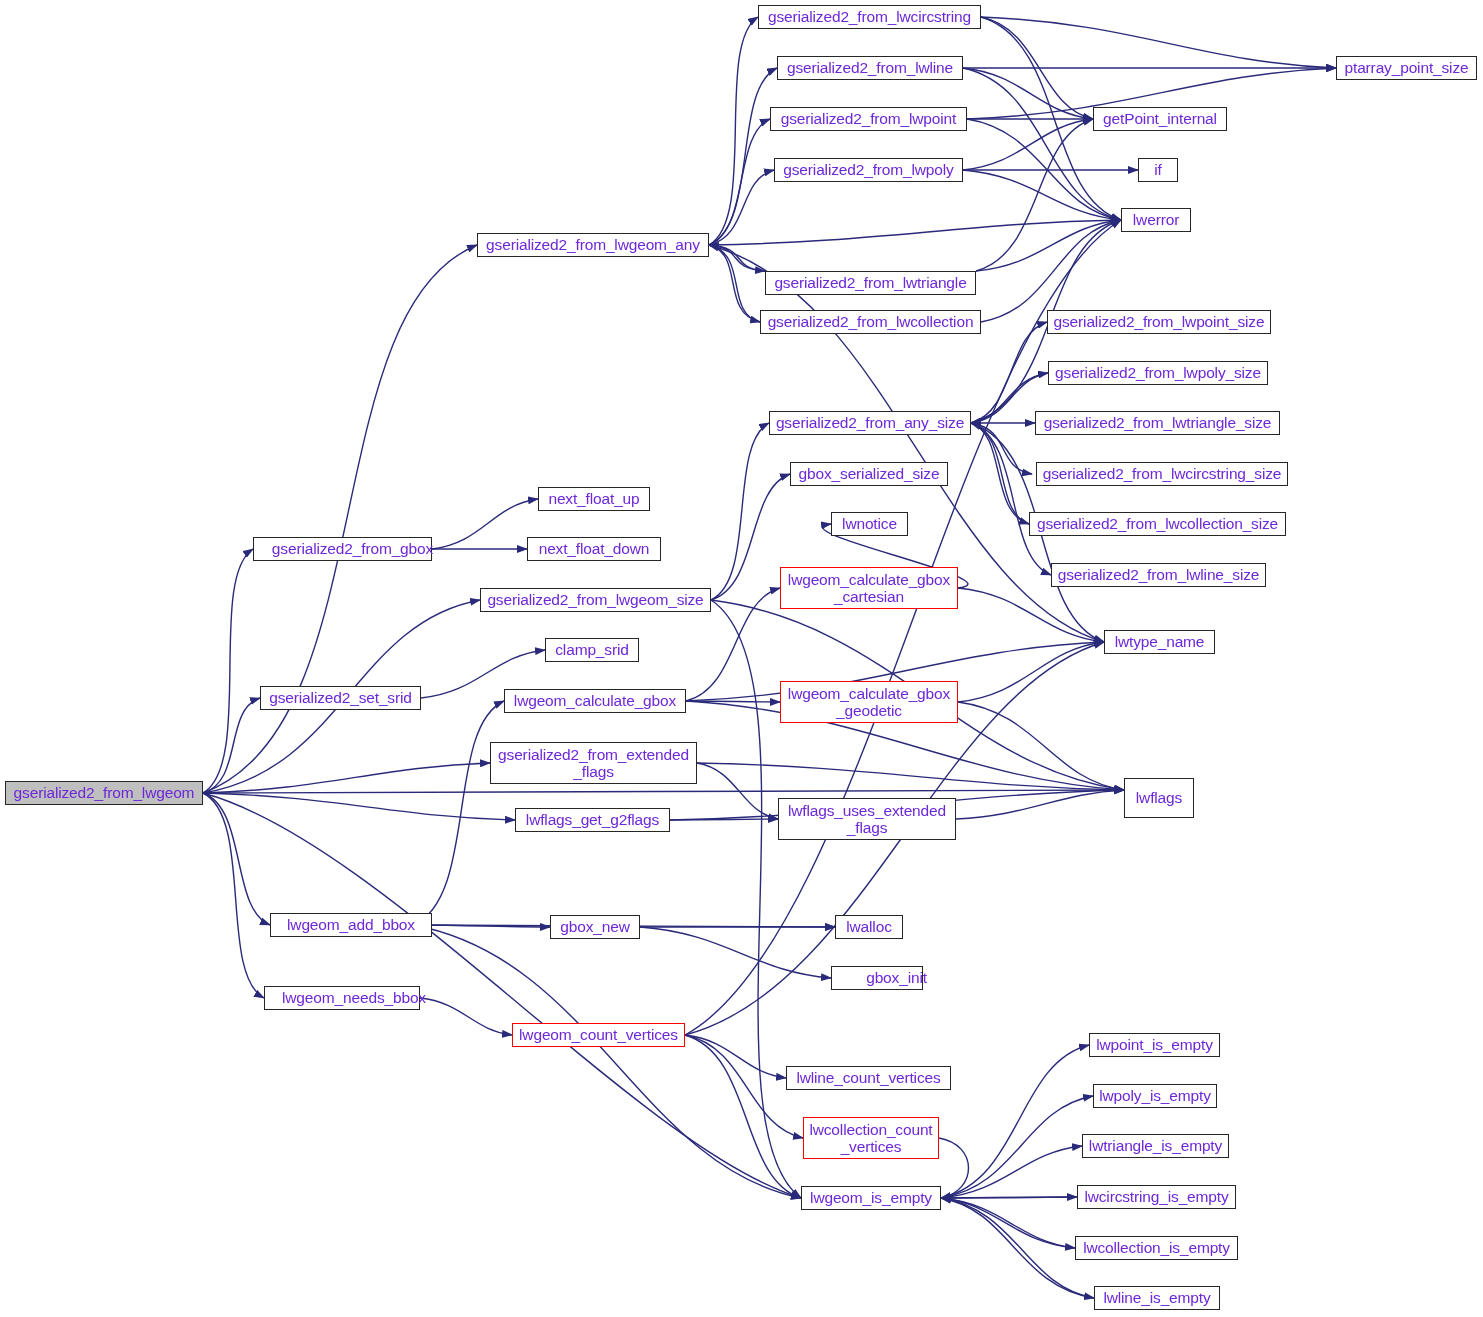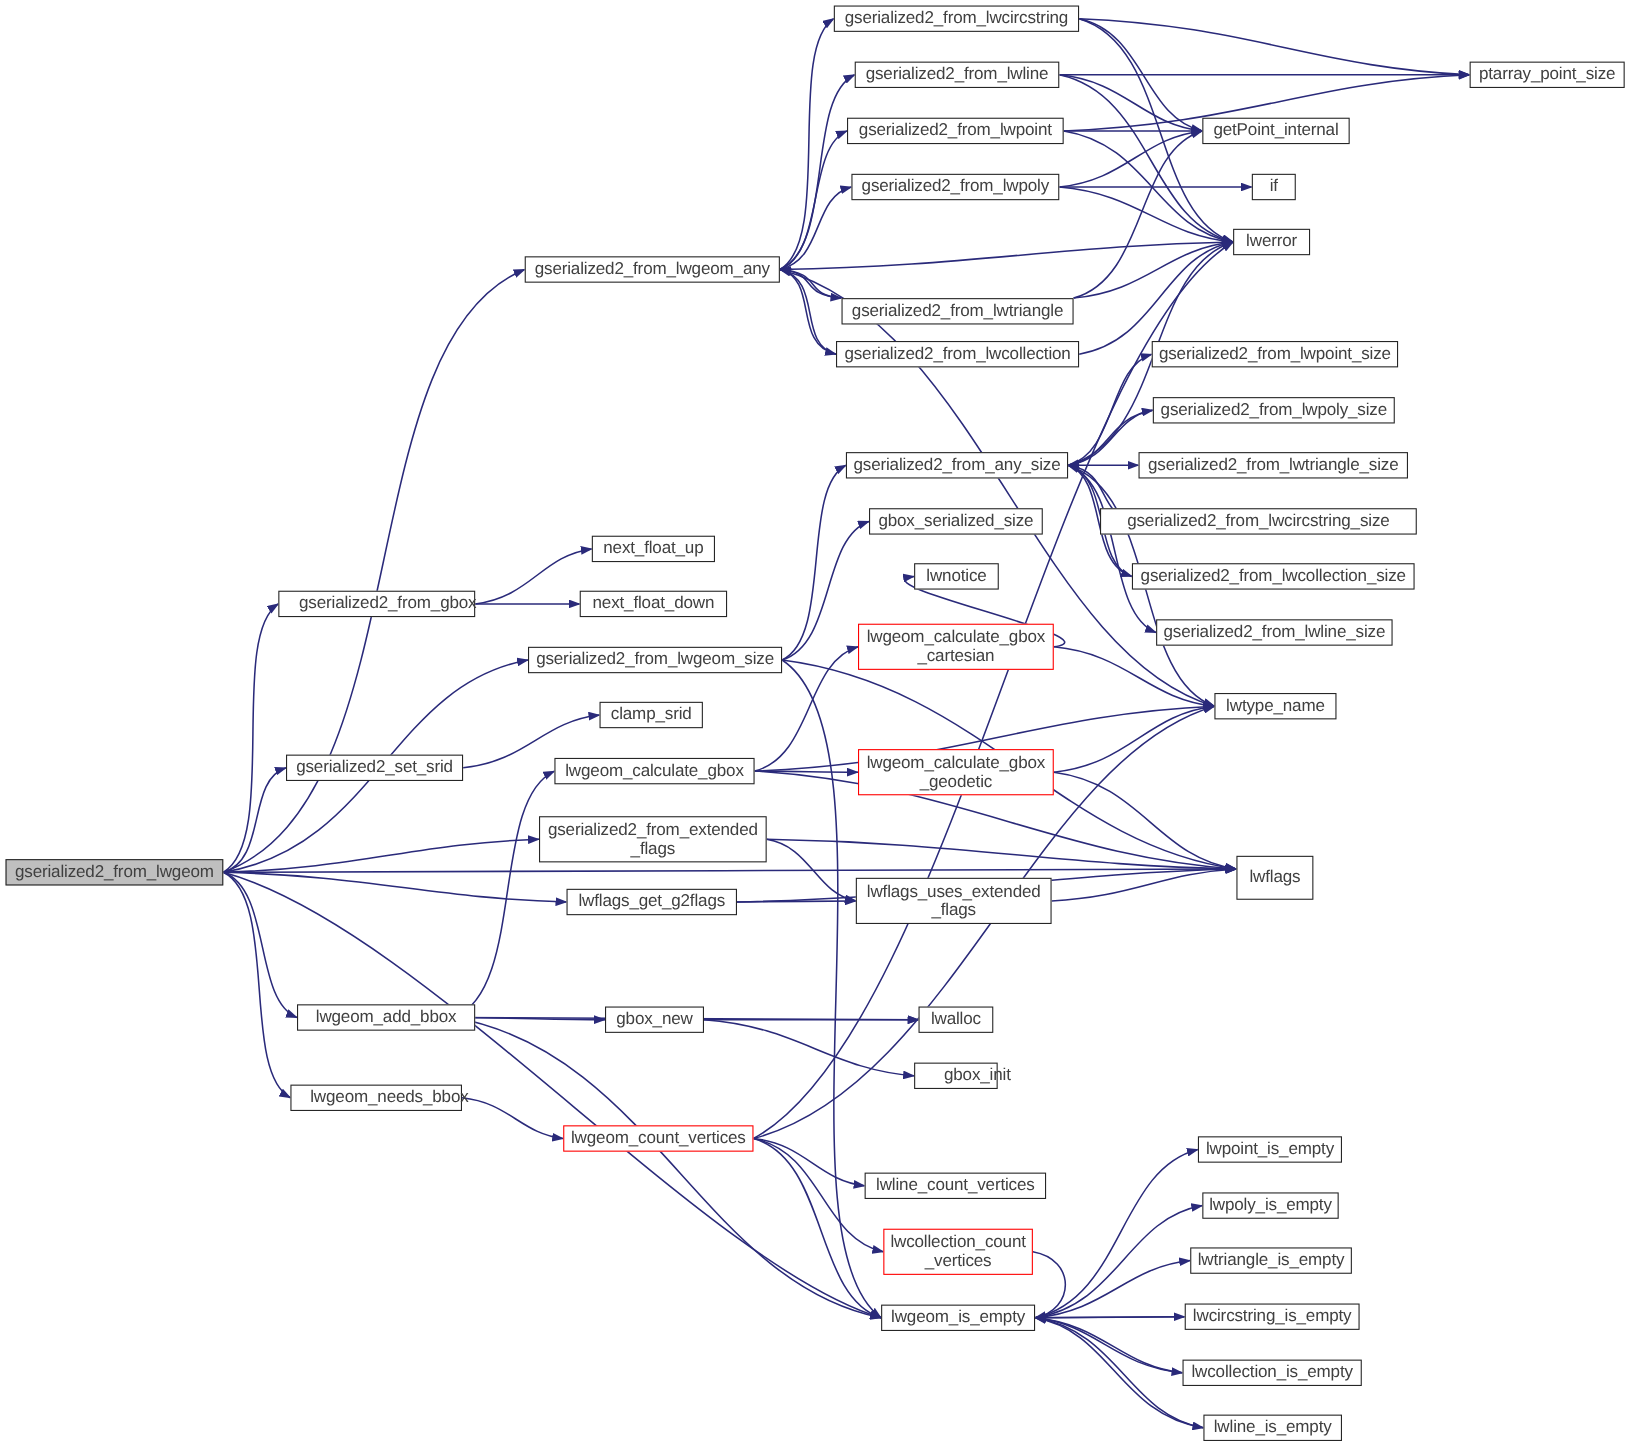--- a/index.html
+++ b/index.html
@@ -10,21 +10,21 @@
     background:#ffffff;
     font-family:"Liberation Sans","DejaVu Sans",sans-serif;
     overflow:hidden;
   }
   #edges{position:absolute;left:0;top:0;width:1483px;height:1317px;}
   .node{
     position:absolute;
     box-sizing:border-box;
     border:1px solid #262626;
     background:#ffffff;
-    color:#404040;
+    color:#6d28d9;
     font-size:15.5px;
     line-height:1.12;
     display:flex;
     align-items:center;
     justify-content:center;
     text-align:center;
     white-space:pre-line;
     letter-spacing:-0.15px;
     z-index:5;
   }
@@ -145,21 +145,21 @@
       <div class="node" style="left: 774px; top: 158px; width: 189px; height: 24px;">gserialized2_from_lwpoly</div>
       <div class="node" style="left: 765px; top: 271px; width: 211px; height: 24px;">gserialized2_from_lwtriangle</div>
       <div class="node" style="left: 760px; top: 310px; width: 221px; height: 24px;">gserialized2_from_lwcollection</div>
       <div class="node" style="left: 1093px; top: 107px; width: 134px; height: 24px;">getPoint_internal</div>
       <div class="node" style="left: 1138px; top: 158px; width: 40px; height: 24px;">if</div>
       <div class="node" style="left: 1121px; top: 208px; width: 70px; height: 24px;">lwerror</div>
       <div class="node" style="left: 1336px; top: 56px; width: 141px; height: 24px;">ptarray_point_size</div>
       <div class="node" style="left: 1047px; top: 310px; width: 224px; height: 24px;">gserialized2_from_lwpoint_size</div>
       <div class="node" style="left: 1048px; top: 361px; width: 220px; height: 24px;">gserialized2_from_lwpoly_size</div>
       <div class="node" style="left: 1035px; top: 411px; width: 245px; height: 24px;">gserialized2_from_lwtriangle_size</div>
-      <div class="node" style="left: 1000px; top: 462px; width: 288px; height: 24px;">gserialized2_from_lwcircstring_size</div>
+      <div class="node" style="left: 1036px; top: 462px; width: 252px; height: 24px;">gserialized2_from_lwcircstring_size</div>
       <div class="node" style="left: 1029px; top: 512px; width: 257px; height: 24px;">gserialized2_from_lwcollection_size</div>
       <div class="node" style="left: 1051px; top: 563px; width: 215px; height: 24px;">gserialized2_from_lwline_size</div>
       <div class="node" style="left: 769px; top: 411px; width: 202px; height: 24px;">gserialized2_from_any_size</div>
       <div class="node" style="left: 790px; top: 462px; width: 158px; height: 24px;">gbox_serialized_size</div>
       <div class="node" style="left: 831px; top: 512px; width: 77px; height: 24px;">lwnotice</div>
       <div class="node hl" style="left: 780px; top: 567px; width: 178px; height: 42px;">lwgeom_calculate_gbox
 _cartesian</div>
       <div class="node" style="left: 1104px; top: 630px; width: 111px; height: 24px;">lwtype_name</div>
       <div class="node hl" style="left: 780px; top: 681px; width: 178px; height: 42px;">lwgeom_calculate_gbox
 _geodetic</div>
@@ -172,21 +172,21 @@
       <div class="node" style="left: 504px; top: 689px; width: 182px; height: 24px;">lwgeom_calculate_gbox</div>
       <div class="node" style="left: 490px; top: 742px; width: 207px; height: 42px;">gserialized2_from_extended
 _flags</div>
       <div class="node" style="left: 515px; top: 808px; width: 155px; height: 24px; text-align: center;">lwflags_get_g2flags</div>
       <div class="node" style="left: 778px; top: 798px; width: 178px; height: 42px;">lwflags_uses_extended
 _flags</div>
       <div class="node" style="left: 1124px; top: 778px; width: 70px; height: 40px;">lwflags</div>
       <div class="node" style="left: 270px; top: 913px; width: 162px; height: 24px;">lwgeom_add_bbox</div>
       <div class="node" style="left: 550px; top: 915px; width: 90px; height: 24px;">gbox_new</div>
       <div class="node" style="left: 835px; top: 915px; width: 68px; height: 24px;">lwalloc</div>
-      <div class="node" style="left: 831px; top: 966px; width: 76px; height: 24px; padding-left: 39px;">gbox_init</div>
+      <div class="node" style="left: 831px; top: 966px; width: 92px; height: 24px; padding-left: 39px;">gbox_init</div>
       <div class="node" style="left: 264px; top: 986px; width: 156px; height: 24px; padding-left: 24px;">lwgeom_needs_bbox</div>
       <div class="node hl" style="left: 512px; top: 1023px; width: 173px; height: 24px;">lwgeom_count_vertices</div>
       <div class="node" style="left: 786px; top: 1066px; width: 165px; height: 24px;">lwline_count_vertices</div>
       <div class="node hl" style="left: 803px; top: 1117px; width: 136px; height: 42px;">lwcollection_count
 _vertices</div>
       <div class="node" style="left: 801px; top: 1186px; width: 140px; height: 24px;">lwgeom_is_empty</div>
       <div class="node" style="left: 1089px; top: 1033px; width: 131px; height: 24px;">lwpoint_is_empty</div>
       <div class="node" style="left: 1093px; top: 1084px; width: 124px; height: 24px;">lwpoly_is_empty</div>
       <div class="node" style="left: 1082px; top: 1134px; width: 147px; height: 24px;">lwtriangle_is_empty</div>
       <div class="node" style="left: 1077px; top: 1185px; width: 159px; height: 24px;">lwcircstring_is_empty</div>

